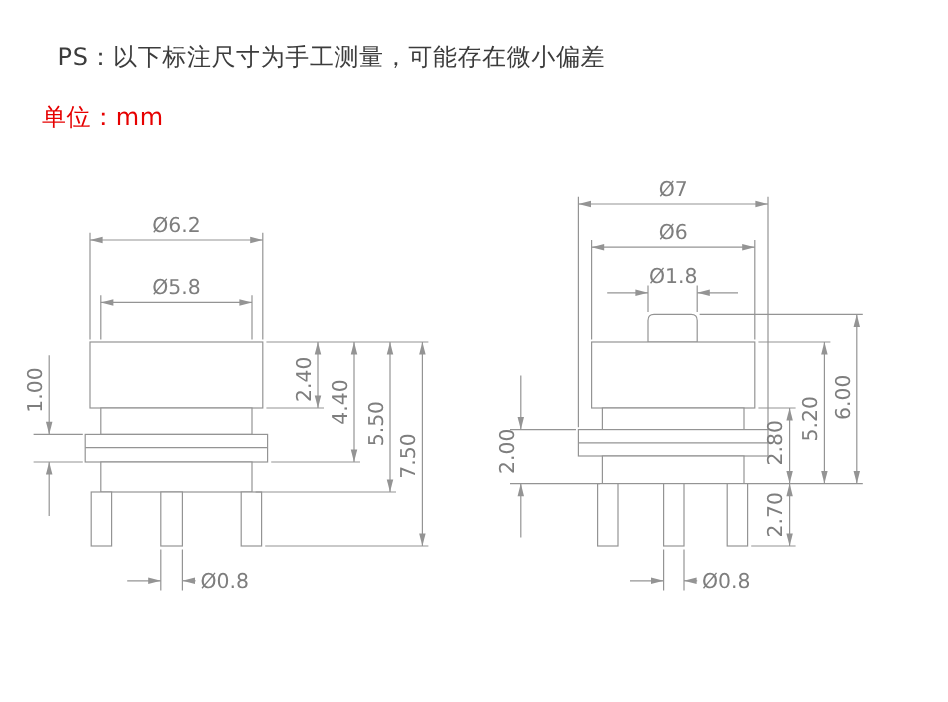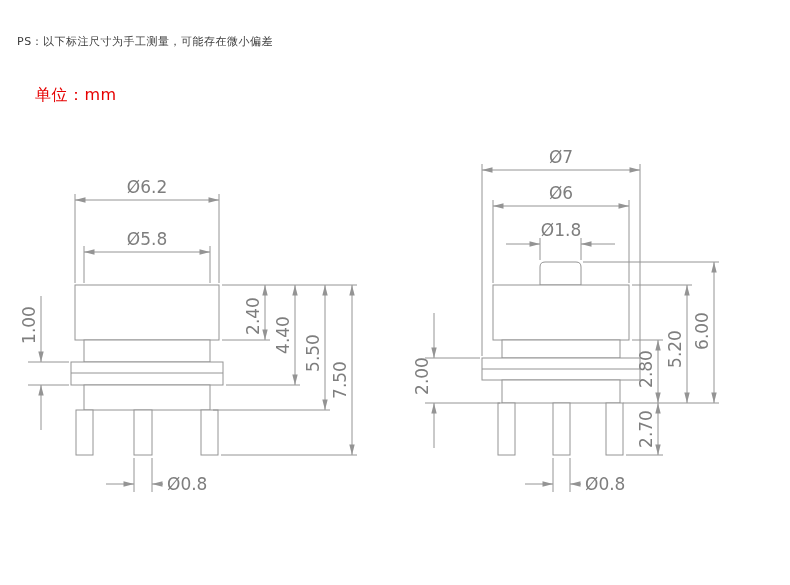--- a/index.html
+++ b/index.html
@@ -1,20 +1,20 @@
 <!DOCTYPE html>
 <html style="--note_text: #3c3c3c; --unit_text: #e60000; --line: #949494; --label: #7e7e7e;"><head>
 <meta charset="utf-8">
 <style>
   html,body{margin:0;padding:0}
   body{width:790px;height:585px;position:relative;background:#ffffff;overflow:hidden;
        font-family:"DejaVu Sans","Liberation Sans",sans-serif}
-  .note{position:absolute;left:17px;top:35px;font-size:11px;line-height:1.2;
+  .note{position:absolute;left:48px;top:35px;font-size:20px;line-height:1.2;
         color:var(--note_text,#3c3c3c);letter-spacing:.5px;white-space:nowrap}
-  .unit{position:absolute;left:35px;top:85px;font-size:16px;line-height:1.2;
+  .unit{position:absolute;left:35px;top:85px;font-size:20px;line-height:1.2;
         color:var(--unit_text,#e60000);letter-spacing:.5px;white-space:nowrap}
   svg.drawing{position:absolute;left:0;top:0}
   .part{fill:#ffffff;stroke:var(--line,#949494);stroke-width:1}
   .dims{stroke:var(--line,#949494);stroke-width:1;fill:none}
   .dims text{stroke:none;fill:var(--label,#7e7e7e);font-size:17px}
 </style>
 </head>
 <body>
 
 <div class="note">PS：以下标注尺寸为手工测量，可能存在微小偏差</div>

